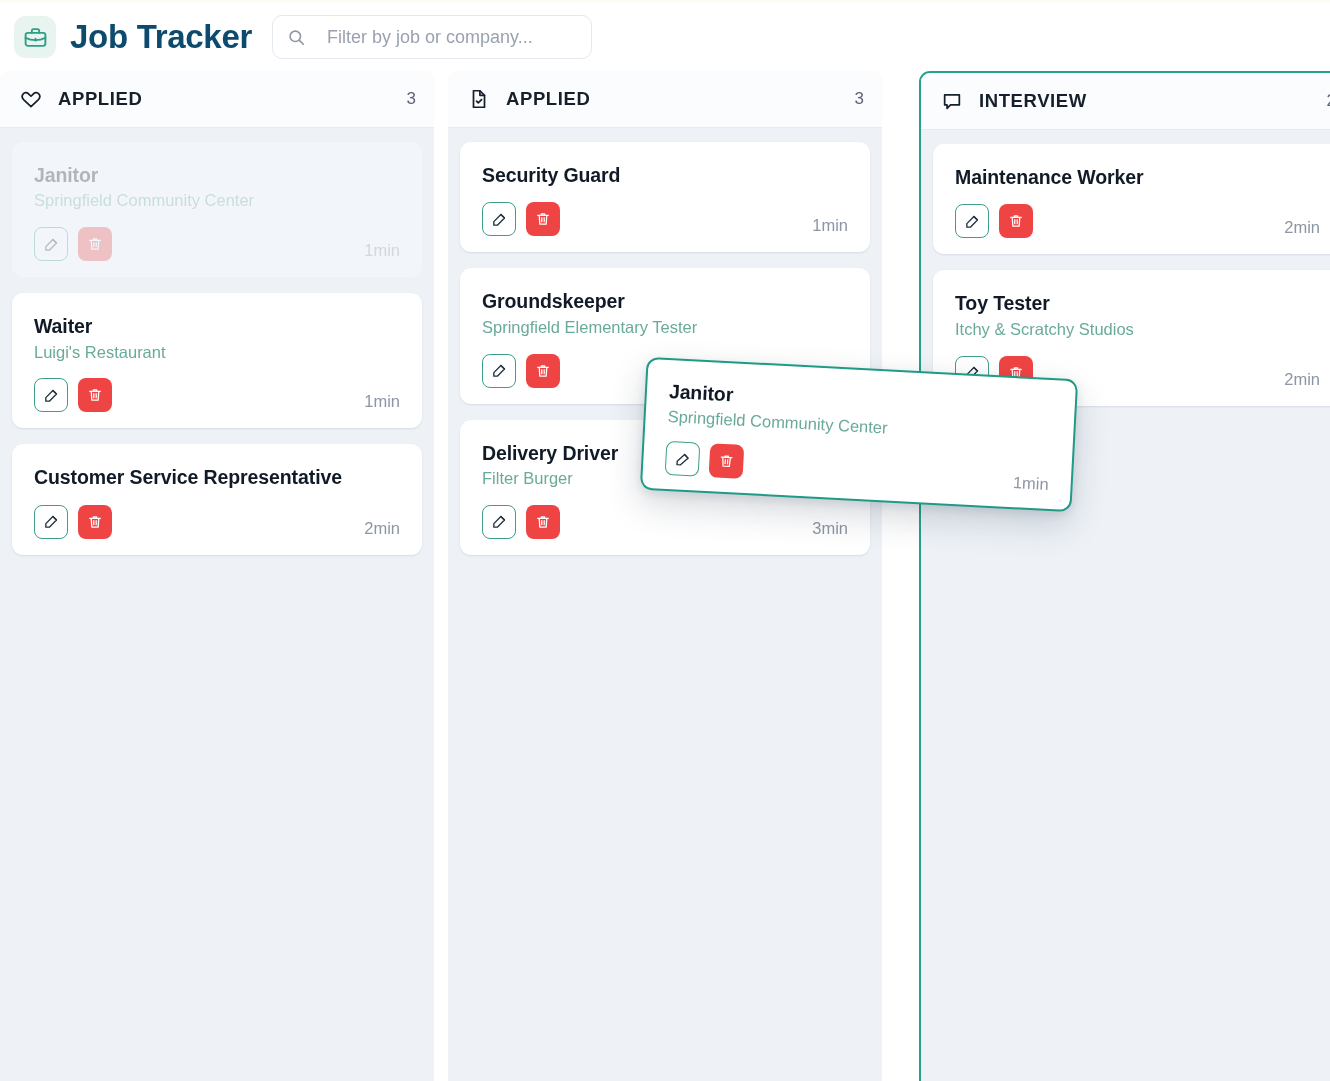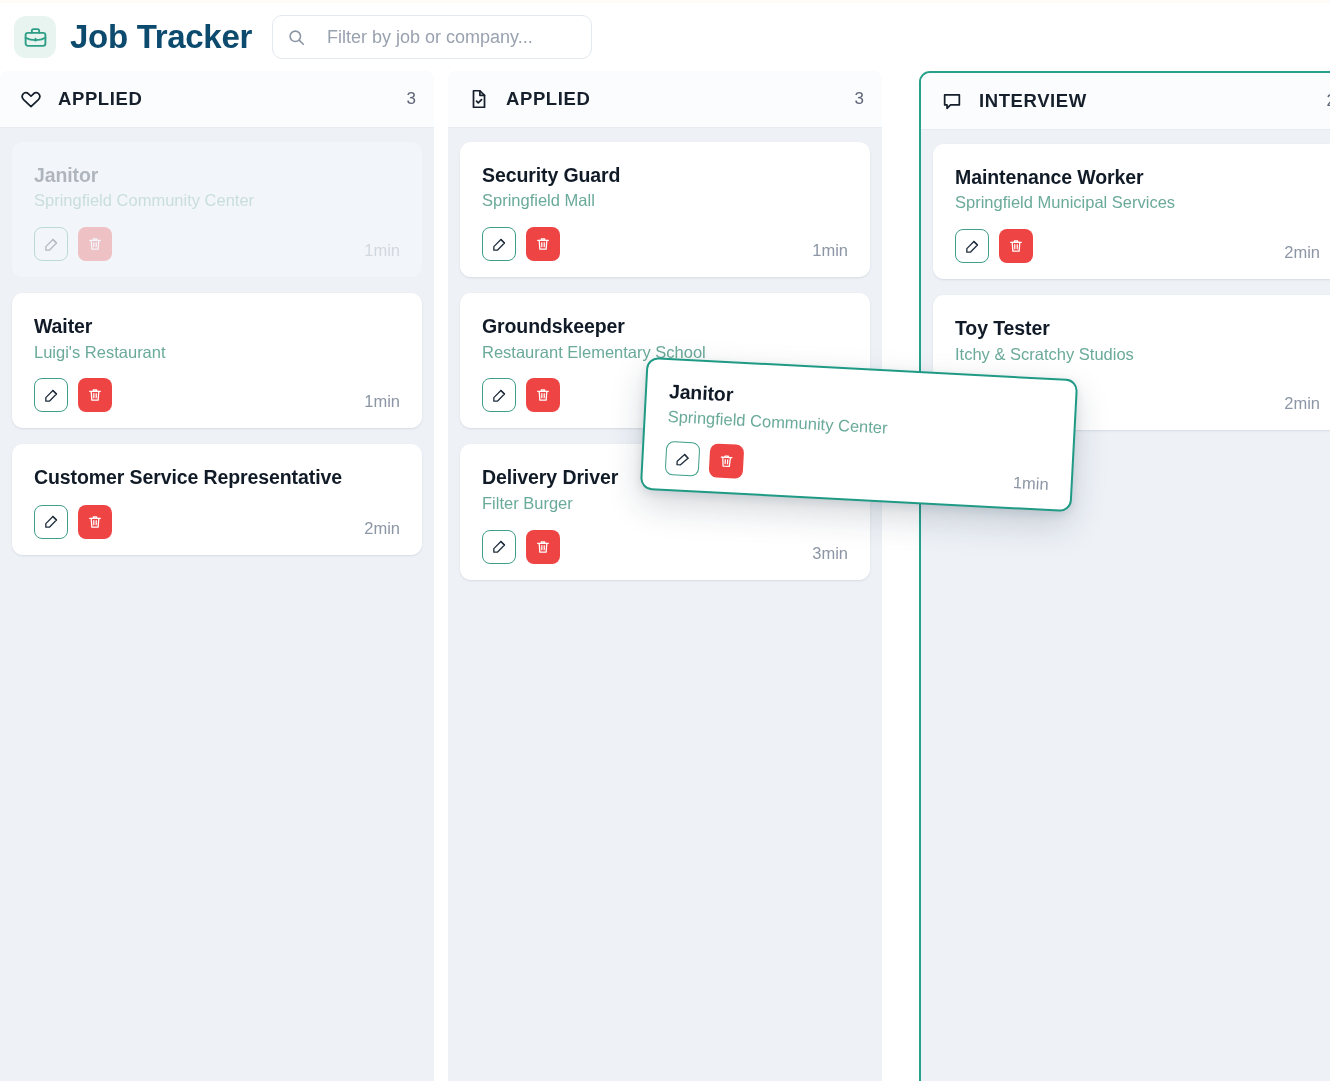--- a/index.html
+++ b/index.html
@@ -331,21 +331,20 @@
           <path d="M9.3 14.3l1.9 1.9 3.6-3.6"></path>
         </svg>
       </span>
       <span class="col-title">APPLIED</span>
       <span class="col-count">3</span>
     </div>
     <div class="col-body">
 
       <div class="card">
         <div class="card-title">Security Guard</div>
-        <div class="card-company">Springfield Mall</div>
         <div class="card-footer">
           <button class="btn-edit">
             <svg width="17" height="17" viewBox="0 0 24 24" fill="none" stroke="#22303f" stroke-width="1.9" stroke-linecap="round" stroke-linejoin="round">
               <path d="M4 20h5l10-10-5-5L4 15v5z"></path>
                 <path d="M14 5l5 5"></path>
             </svg>
           </button>
           <button class="btn-delete">
             <svg width="16" height="16" viewBox="0 0 24 24" fill="none" stroke="#ffffff" stroke-width="1.9" stroke-linecap="round" stroke-linejoin="round">
               <path d="M4 6.5h16"></path>
@@ -353,21 +352,21 @@
               <path d="M6.3 6.5l1 13.2h9.4l1-13.2"></path>
               <path d="M10.2 10v6M13.8 10v6"></path>
             </svg>
           </button>
           <span class="card-time">1min</span>
         </div>
       </div>
 
       <div class="card">
         <div class="card-title">Groundskeeper</div>
-        <div class="card-company">Restaurant Elementary School</div>
+        <div class="card-company">Springfield Elementary Tester</div>
         <div class="card-footer">
           <button class="btn-edit">
             <svg width="17" height="17" viewBox="0 0 24 24" fill="none" stroke="#22303f" stroke-width="1.9" stroke-linecap="round" stroke-linejoin="round">
               <path d="M4 20h5l10-10-5-5L4 15v5z"></path>
                 <path d="M14 5l5 5"></path>
             </svg>
           </button>
           <button class="btn-delete">
             <svg width="16" height="16" viewBox="0 0 24 24" fill="none" stroke="#ffffff" stroke-width="1.9" stroke-linecap="round" stroke-linejoin="round">
               <path d="M4 6.5h16"></path>
@@ -412,21 +411,20 @@
           <path d="M4 5.2h16v11.1h-9.6L6.6 20v-3.7H4z"></path>
         </svg>
       </span>
       <span class="col-title">INTERVIEW</span>
       <span class="col-count">2</span>
     </div>
     <div class="col-body">
 
       <div class="card">
         <div class="card-title">Maintenance Worker</div>
-        <div class="card-company">Springfield Municipal Services</div>
         <div class="card-footer">
           <button class="btn-edit">
             <svg width="17" height="17" viewBox="0 0 24 24" fill="none" stroke="#22303f" stroke-width="1.9" stroke-linecap="round" stroke-linejoin="round">
               <path d="M4 20h5l10-10-5-5L4 15v5z"></path>
                 <path d="M14 5l5 5"></path>
             </svg>
           </button>
           <button class="btn-delete">
             <svg width="16" height="16" viewBox="0 0 24 24" fill="none" stroke="#ffffff" stroke-width="1.9" stroke-linecap="round" stroke-linejoin="round">
               <path d="M4 6.5h16"></path>

